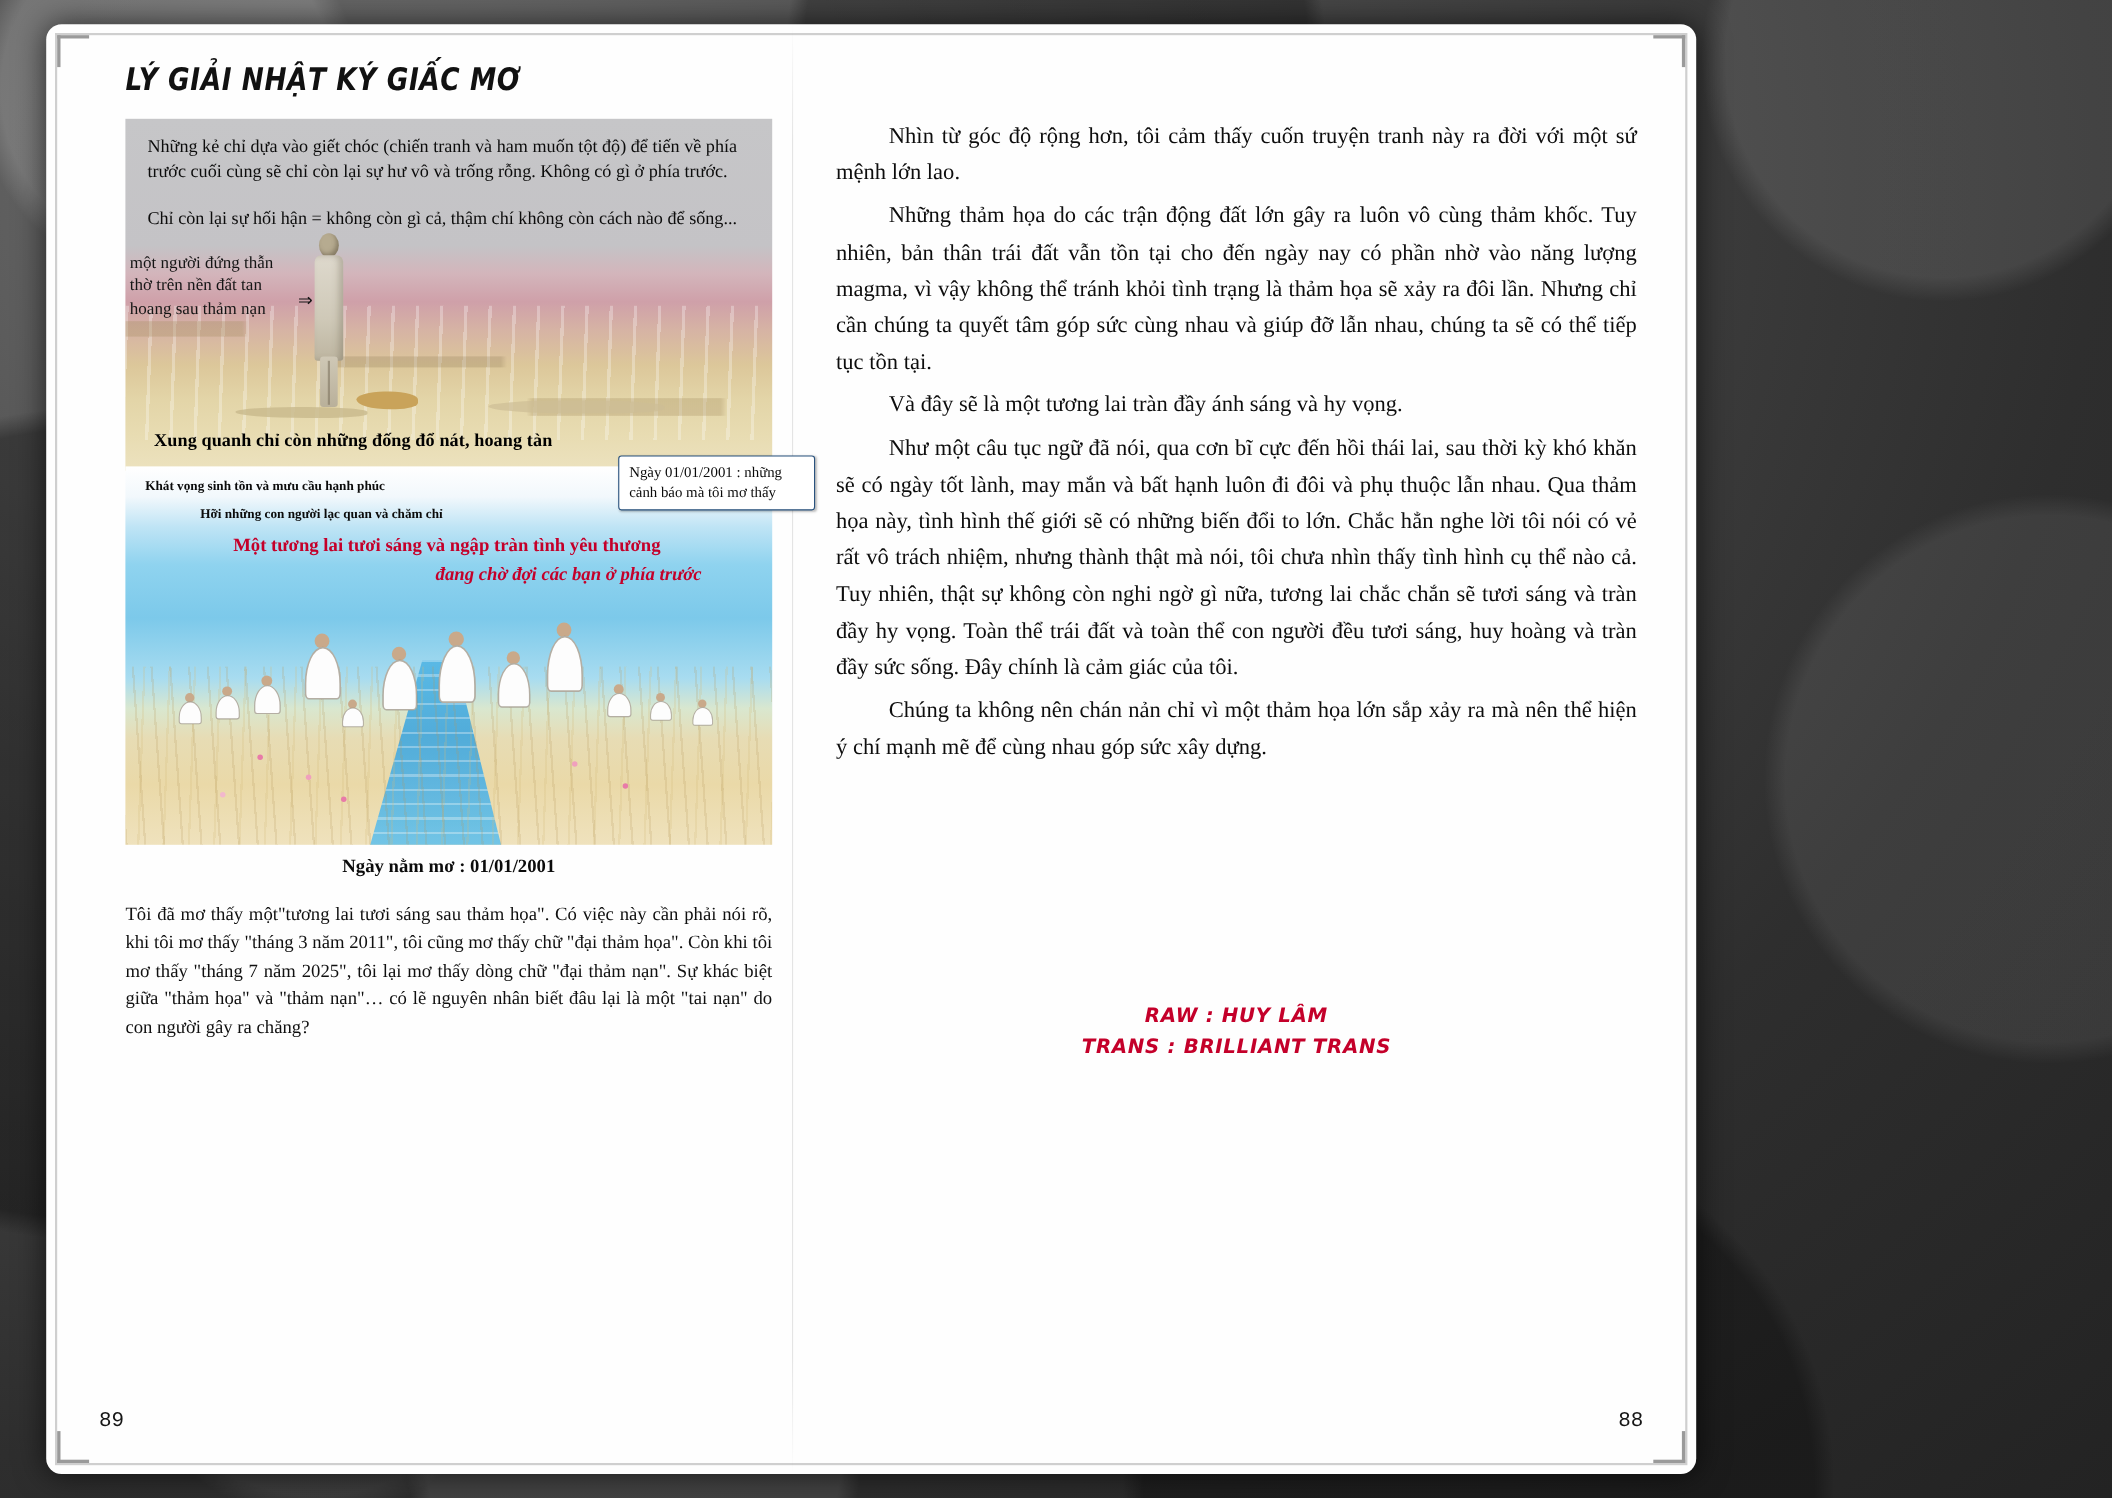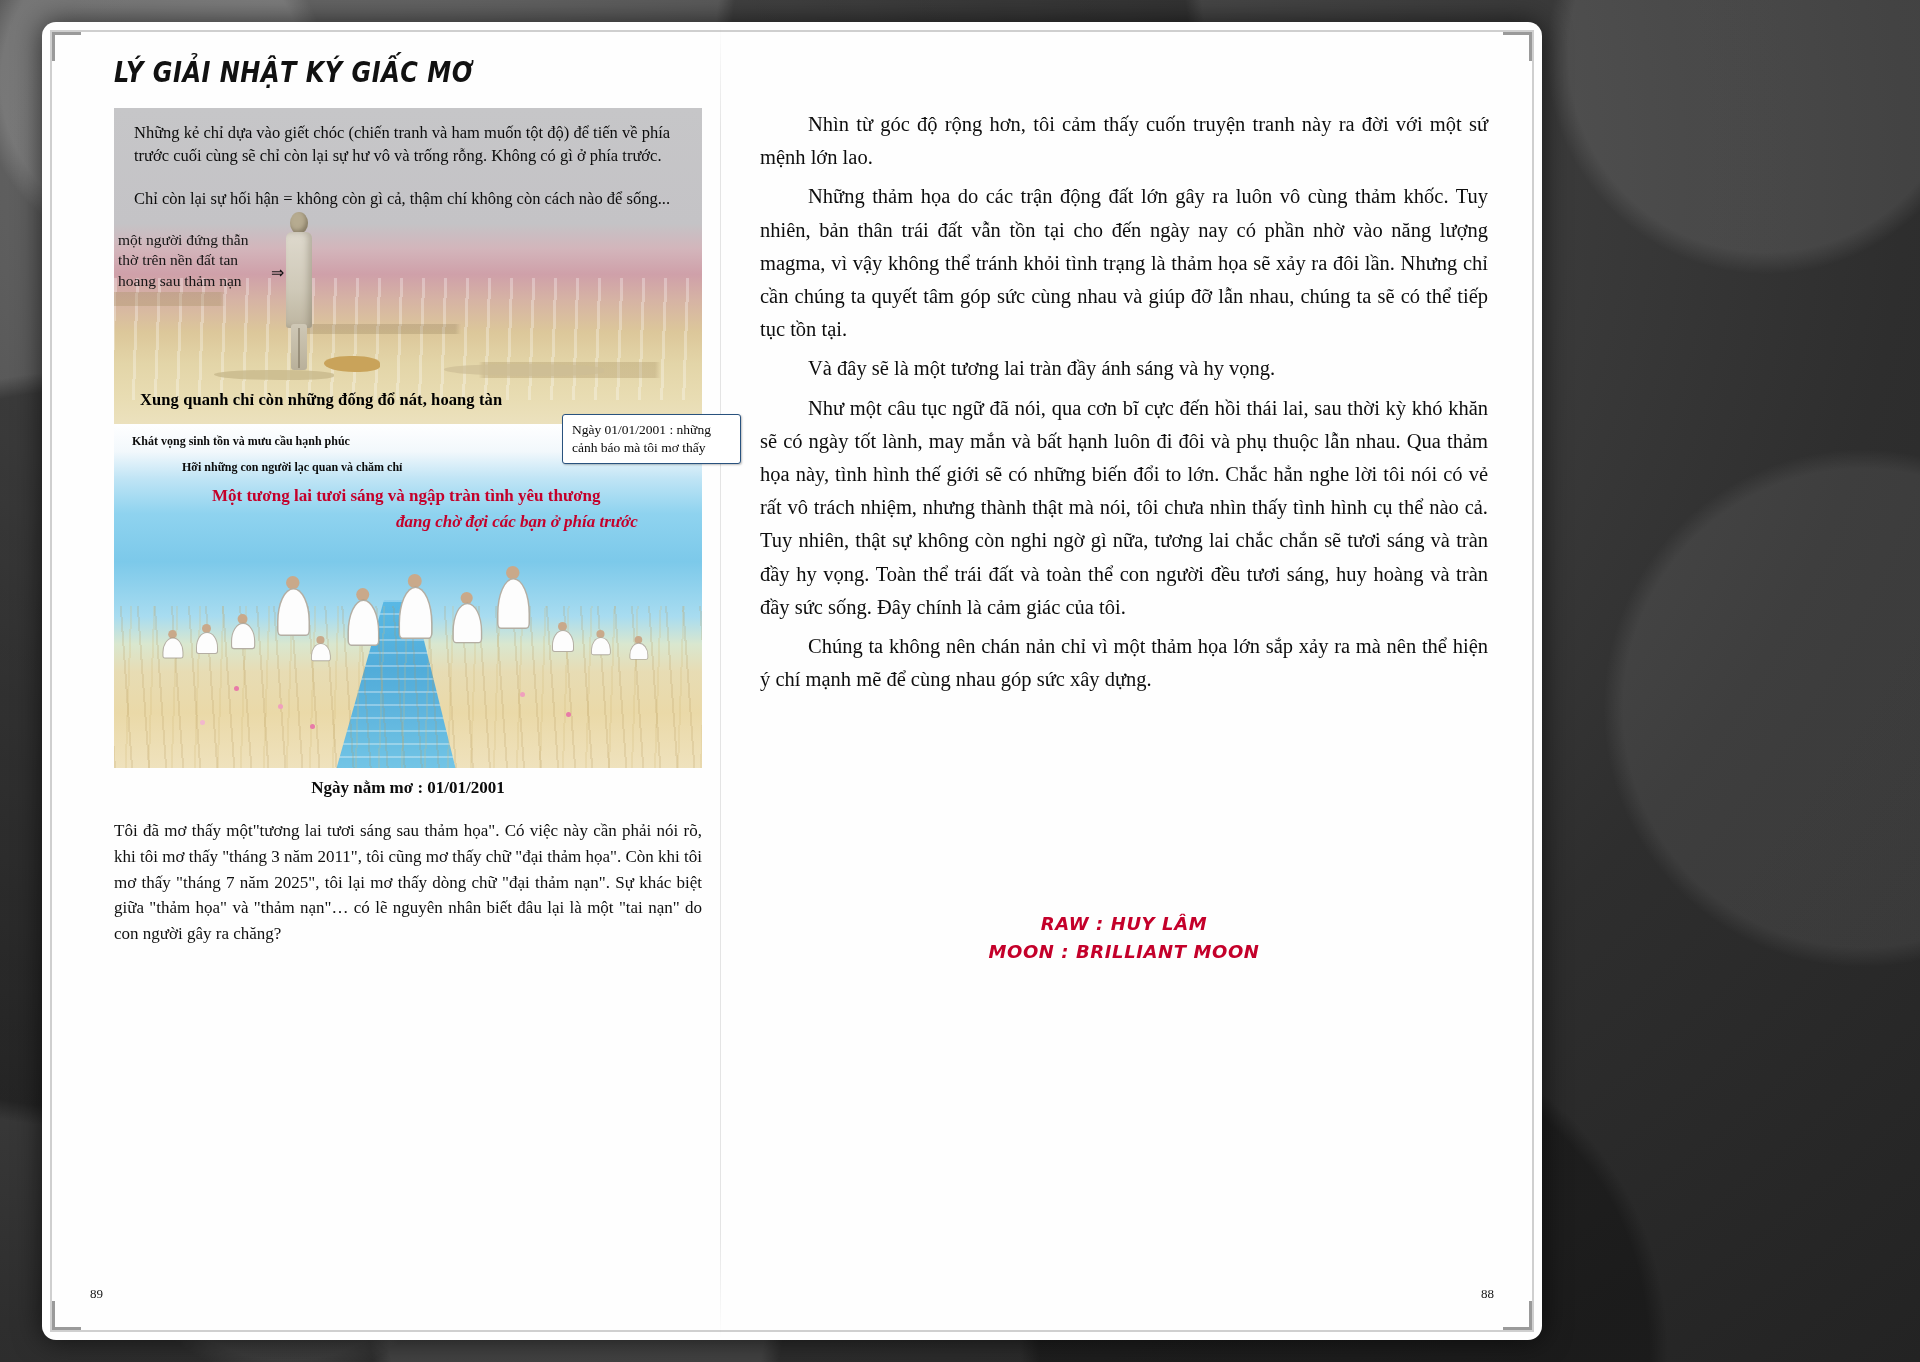--- a/index.html
+++ b/index.html
@@ -359,23 +359,23 @@
     color: #c4002a;
     font-size: 18px;
     line-height: 1.55;
     letter-spacing: .6px;
   }
 
   
   .pagenum {
     position: absolute;
     bottom: 38px;
-    font-size: 13px;
+    font-size: 19px;
     color: #161616;
-    font-family: Liberation Serif, serif;
+    font-family: Liberation Mono, monospace;
   }
   #pagenum-left  { left: 48px; }
   #pagenum-right { right: 48px; }
 </style>
 </head>
 <body>
 
 <div id="viewer">
 
   <div id="page">
@@ -489,19 +489,19 @@
     <div id="right-col">
       <p>Nhìn từ góc độ rộng hơn, tôi cảm thấy cuốn truyện tranh này ra đời với một sứ mệnh lớn lao.</p>
       <p>Những thảm họa do các trận động đất lớn gây ra luôn vô cùng thảm khốc. Tuy nhiên, bản thân trái đất vẫn tồn tại cho đến ngày nay có phần nhờ vào năng lượng magma, vì vậy không thể tránh khỏi tình trạng là thảm họa sẽ xảy ra đôi lần. Nhưng chỉ cần chúng ta quyết tâm góp sức cùng nhau và giúp đỡ lẫn nhau, chúng ta sẽ có thể tiếp tục tồn tại.</p>
       <p>Và đây sẽ là một tương lai tràn đầy ánh sáng và hy vọng.</p>
       <p>Như một câu tục ngữ đã nói, qua cơn bĩ cực đến hồi thái lai, sau thời kỳ khó khăn sẽ có ngày tốt lành, may mắn và bất hạnh luôn đi đôi và phụ thuộc lẫn nhau. Qua thảm họa này, tình hình thế giới sẽ có những biến đổi to lớn. Chắc hẳn nghe lời tôi nói có vẻ rất vô trách nhiệm, nhưng thành thật mà nói, tôi chưa nhìn thấy tình hình cụ thể nào cả. Tuy nhiên, thật sự không còn nghi ngờ gì nữa, tương lai chắc chắn sẽ tươi sáng và tràn đầy hy vọng. Toàn thể trái đất và toàn thể con người đều tươi sáng, huy hoàng và tràn đầy sức sống. Đây chính là cảm giác của tôi.</p>
       <p>Chúng ta không nên chán nản chỉ vì một thảm họa lớn sắp xảy ra mà nên thể hiện ý chí mạnh mẽ để cùng nhau góp sức xây dựng.</p>
     </div>
 
     <div id="credits">
       <div>RAW : HUY LÂM</div>
-      <div>MOON : BRILLIANT MOON</div>
+      <div>TRANS : BRILLIANT TRANS</div>
     </div>
 
     <div class="pagenum" id="pagenum-left">89</div>
     <div class="pagenum" id="pagenum-right">88</div>
   </div>
 </div>
 
 </body></html>

